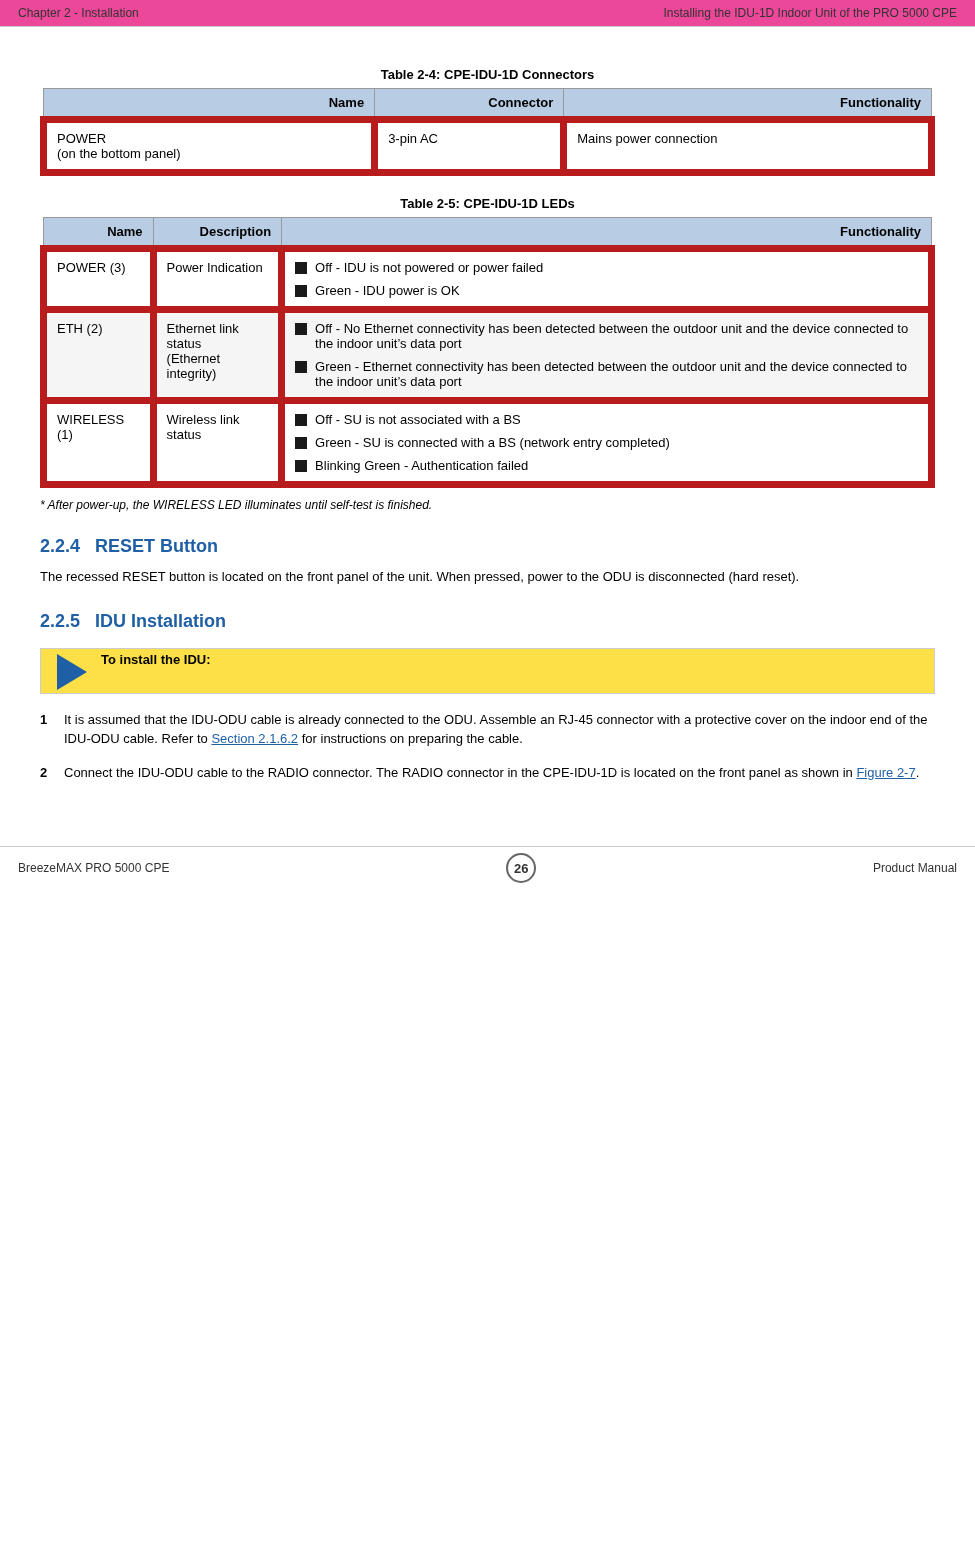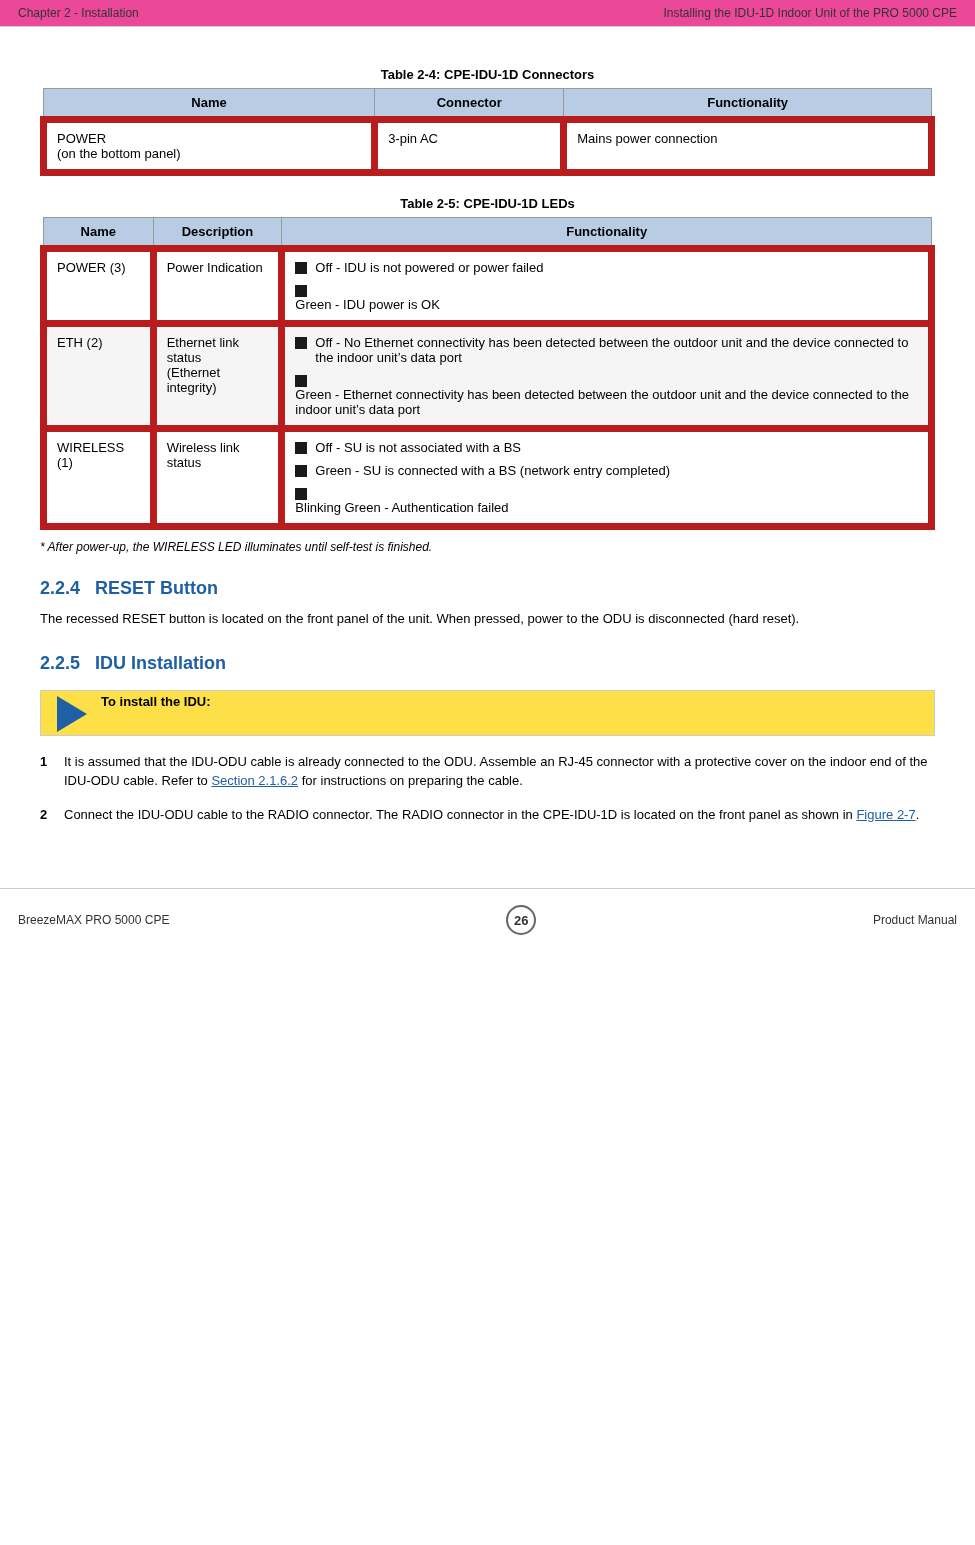--- a/index.html
+++ b/index.html
@@ -25,21 +25,21 @@
       background: #ec4899;
     }
     .page-header .chapter-title { font-weight: normal; }
     .page-header .doc-title { font-weight: normal; text-align: right; }
 
     
     .page-footer {
       display: flex;
       justify-content: space-between;
       align-items: center;
-      padding: 16px 18px;
+      padding: 6px 18px;
       border-top: 1px solid #ccc;
       font-size: 12px;
       color: #333;
       background: #fff;
       margin-top: 30px;
     }
 
     
     .content {
       padding: 20px 40px;
@@ -58,21 +58,21 @@
       width: 100%;
       border-collapse: collapse;
       margin-bottom: 20px;
       font-size: 13px;
     }
 
     table th {
       background-color: #b8cce4;
       border: 1px solid #999;
       padding: 6px 10px;
-      text-align: center;
+      text-align: right;
       font-weight: bold;
     }
 
     table td {
       border: 7px solid #b91c1c;
       padding: 8px 10px;
       vertical-align: top;
     }
 
     table tr:nth-child(even) td {
@@ -80,21 +80,21 @@
     }
     table tr:nth-child(odd) td {
       background-color: #fff;
     }
 
     .bullet-item {
       display: flex;
       align-items: flex-start;
       margin-bottom: 8px;
     }
-    .bullet-item:last-child { margin-bottom: 0; flex-direction: column; }
+    .bullet-item:last-child { margin-bottom: 0; }
 
     .square-bullet {
       display: inline-block;
       width: 12px;
       height: 12px;
       background-color: #1a1a1a;
       margin-right: 8px;
       margin-top: 2px;
       flex-shrink: 0;
     }

